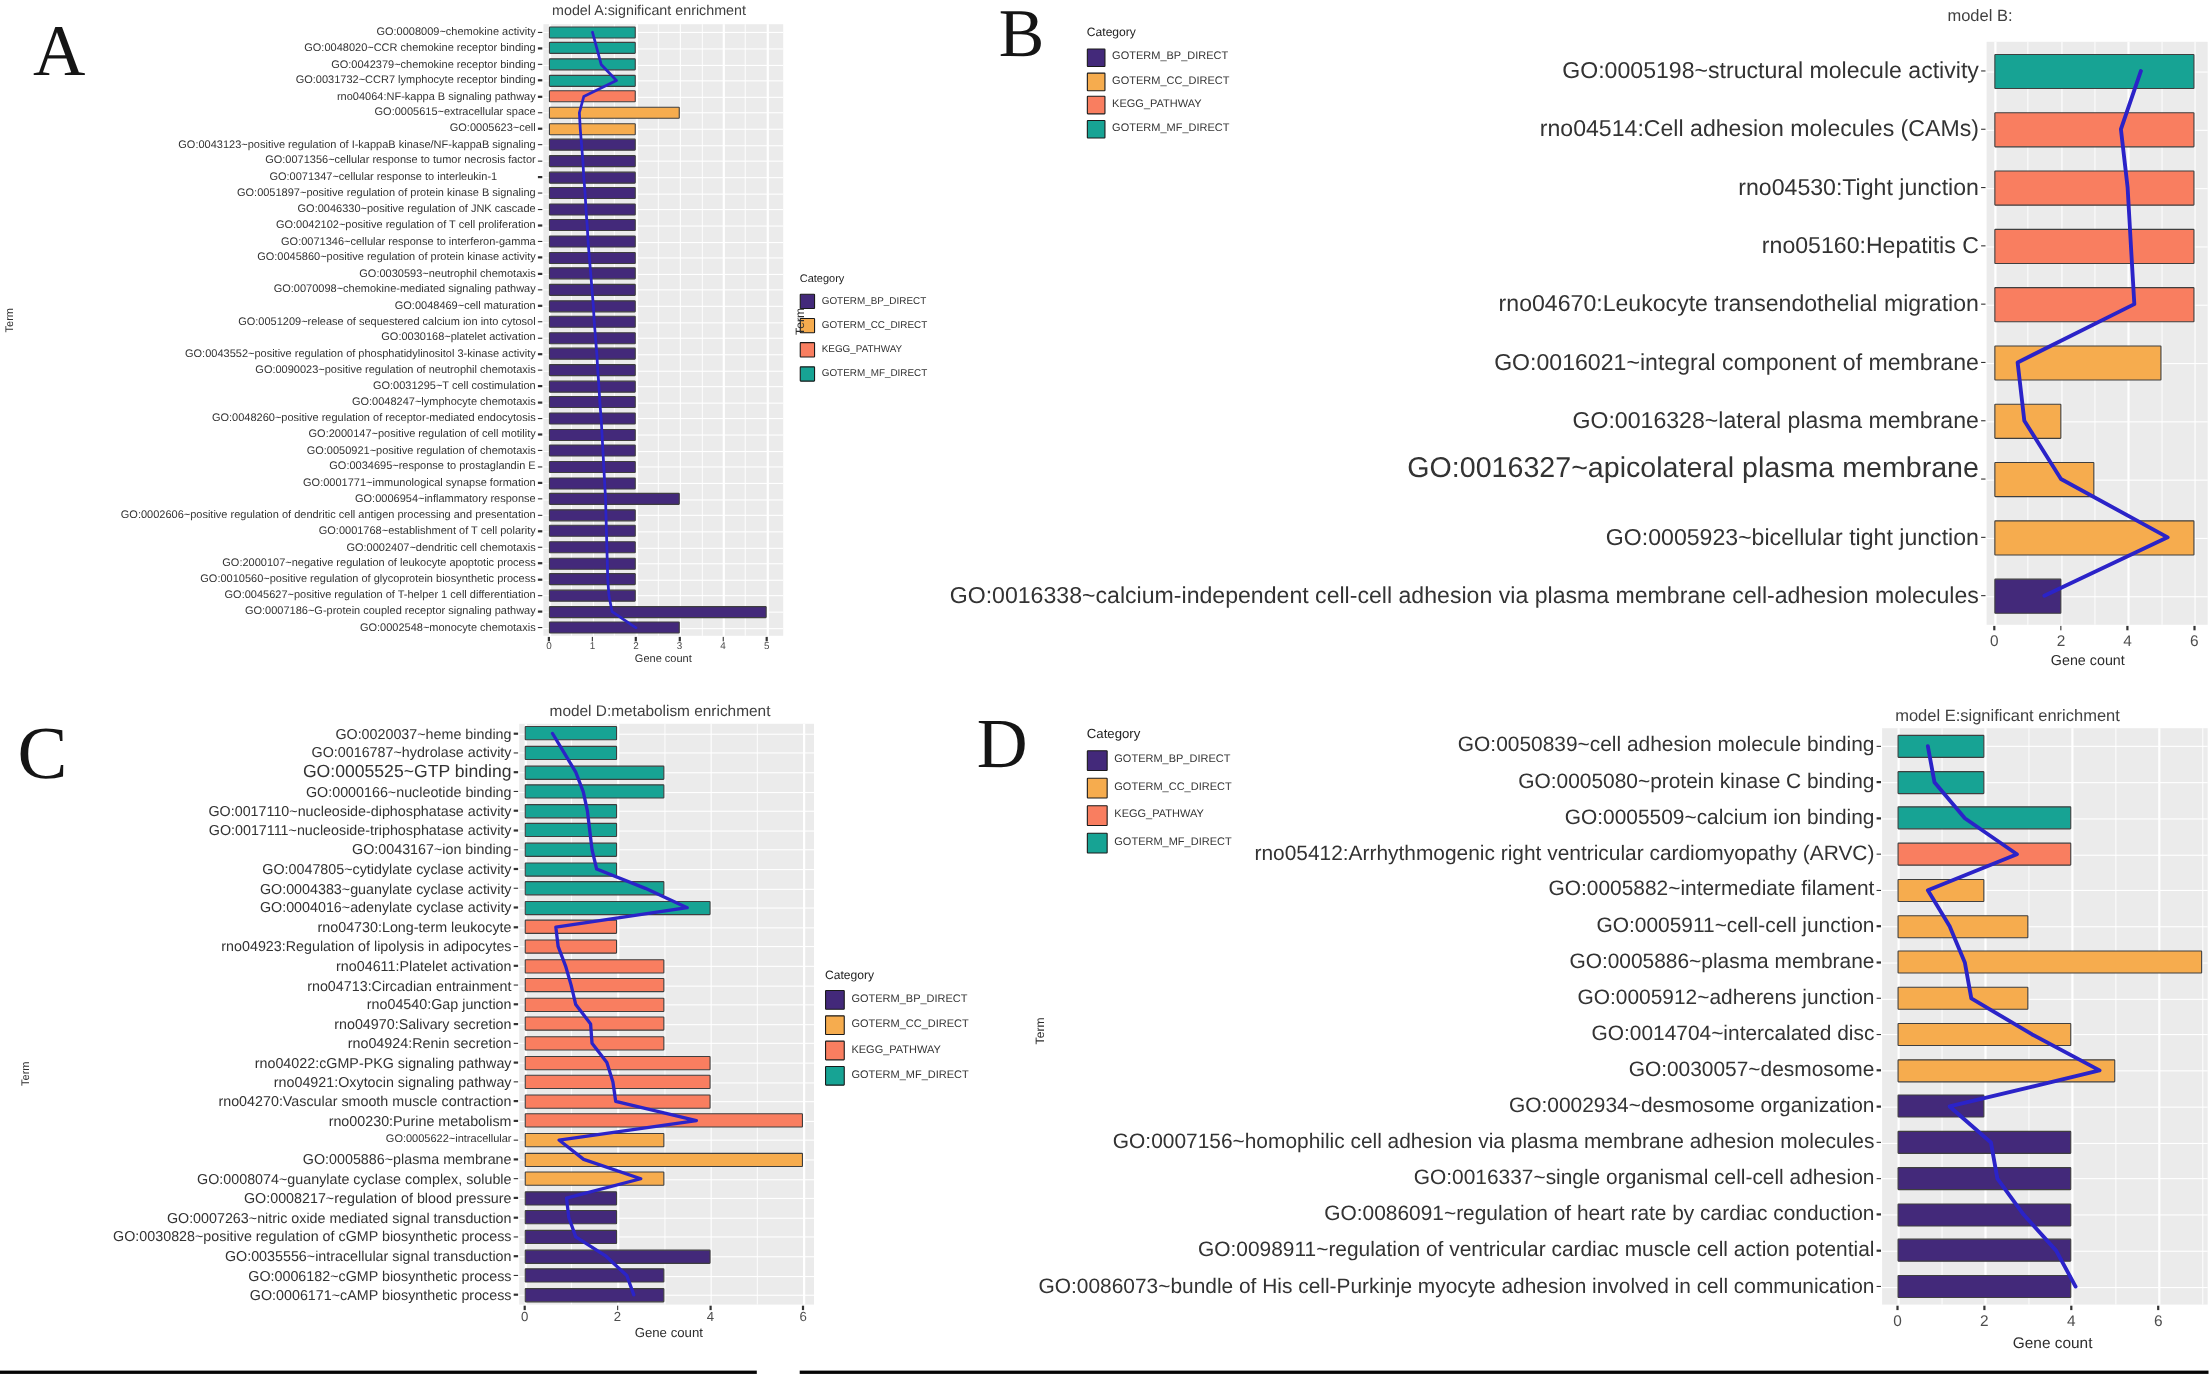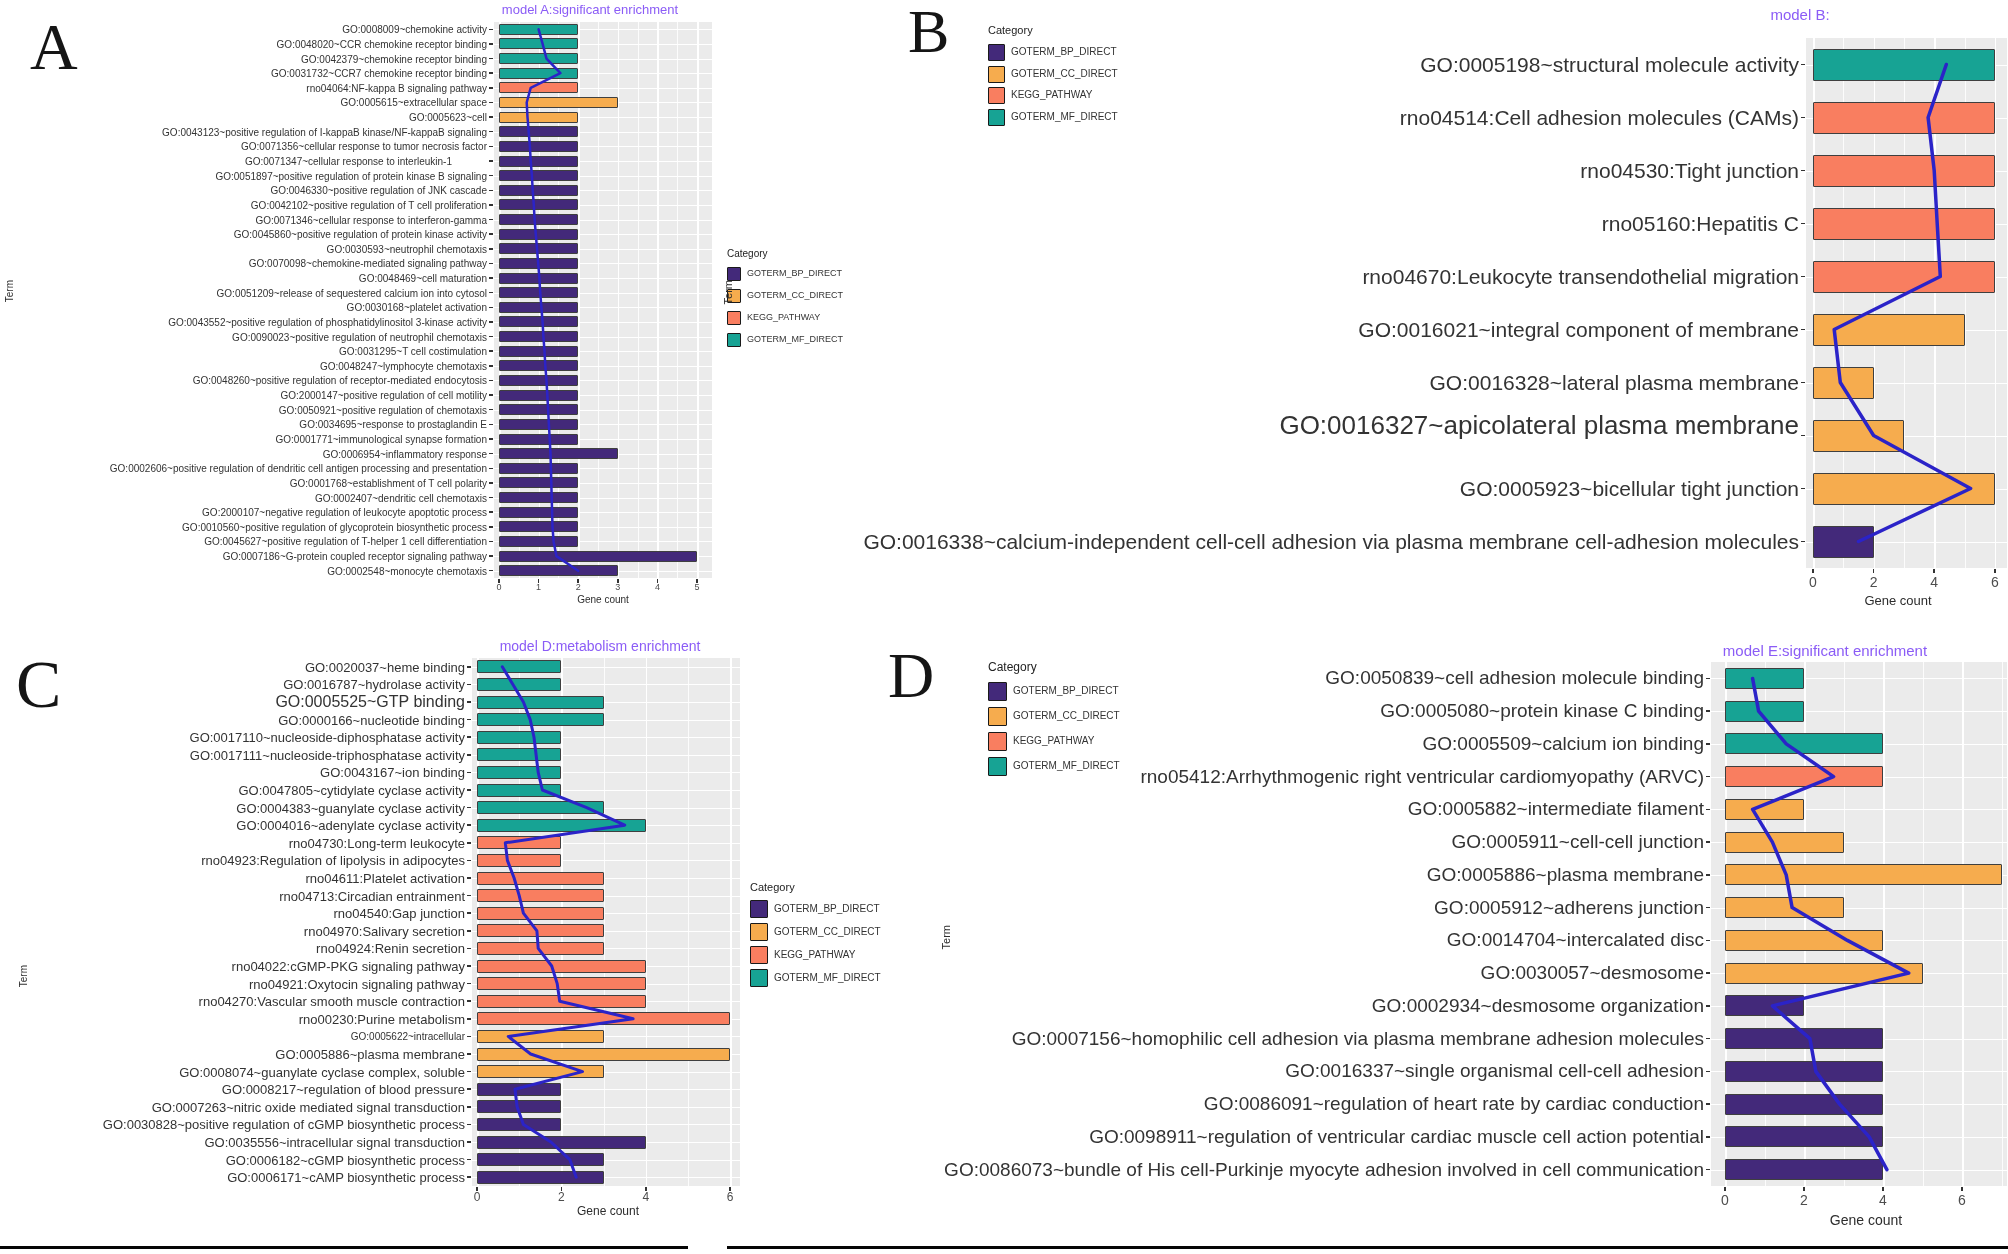--- a/index.html
+++ b/index.html
@@ -1,19 +1,19 @@
 <!DOCTYPE html>
 <html><head>
 <meta charset="utf-8">
 <style>
   html,body{margin:0;padding:0;background:#fff;}
   #figure{position:relative;width:2008px;height:1254px;background:#ffffff;overflow:hidden;
           font-family:"Liberation Sans", sans-serif;}
   .panel-letter{position:absolute;font-family:"Liberation Serif", serif;color:#151515;line-height:1;}
-  .panel-title{position:absolute;color:#8b5cf6;text-align:center;white-space:nowrap;transform:translateX(-50%);}
+  .panel-title{position:absolute;color:#404040;text-align:center;white-space:nowrap;transform:translateX(-50%);}
   .plot-bg{position:absolute;}
   .grid-v{position:absolute;top:0;}
   .grid-h{position:absolute;height:1px;}
   .bar{position:absolute;box-sizing:border-box;border:1.4px solid #3f3f3f;border-radius:1px;z-index:2;}
   .term-label{position:absolute;white-space:nowrap;color:#333;transform:translateY(-50%);z-index:1;}
   .tick-mark-x{position:absolute;width:1.5px;height:4px;background:#333;}
   .tick-mark-y{position:absolute;width:4px;height:1.5px;background:#333;}
   .tick-label{position:absolute;color:#4d4d4d;transform:translateX(-50%);}
   .axis-xlabel{position:absolute;color:#2d2d2d;transform:translateX(-50%);white-space:nowrap;}
   .axis-ylabel{position:absolute;color:#2d2d2d;writing-mode:vertical-rl;transform:rotate(180deg);white-space:nowrap;}
@@ -85,21 +85,21 @@
     <div class="bar" style="left: 499px; top: 23.8158px; width: 79.2px; height: 11px; background: rgb(23, 163, 148);"></div>
     <div class="term-label" style="top: 29.3158px; font-size: 10px; right: 1521px;">GO:0008009~chemokine activity</div>
     <div class="tick-mark-y" style="left: 489px; top: 28.5658px;"></div>
     <div class="bar" style="left: 499px; top: 38.4474px; width: 79.2px; height: 11px; background: rgb(23, 163, 148);"></div>
     <div class="term-label" style="top: 43.9474px; font-size: 10px; right: 1521px;">GO:0048020~CCR chemokine receptor binding</div>
     <div class="tick-mark-y" style="left: 489px; top: 43.1974px;"></div>
     <div class="bar" style="left: 499px; top: 53.0789px; width: 79.2px; height: 11px; background: rgb(23, 163, 148);"></div>
     <div class="term-label" style="top: 58.5789px; font-size: 10px; right: 1521px;">GO:0042379~chemokine receptor binding</div>
     <div class="tick-mark-y" style="left: 489px; top: 57.8289px;"></div>
     <div class="bar" style="left: 499px; top: 67.7105px; width: 79.2px; height: 11px; background: rgb(23, 163, 148);"></div>
-    <div class="term-label" style="top: 73.2105px; font-size: 10px; right: 1521px;">GO:0031732~CCR7 chemokine receptor binding</div>
+    <div class="term-label" style="top: 73.2105px; font-size: 10px; right: 1521px;">GO:0031732~CCR7 lymphocyte receptor binding</div>
     <div class="tick-mark-y" style="left: 489px; top: 72.4605px;"></div>
     <div class="bar" style="left: 499px; top: 82.3421px; width: 79.2px; height: 11px; background: rgb(249, 126, 96);"></div>
     <div class="term-label" style="top: 87.8421px; font-size: 10px; right: 1521px;">rno04064:NF-kappa B signaling pathway</div>
     <div class="tick-mark-y" style="left: 489px; top: 87.0921px;"></div>
     <div class="bar" style="left: 499px; top: 96.9737px; width: 118.8px; height: 11px; background: rgb(246, 172, 78);"></div>
     <div class="term-label" style="top: 102.474px; font-size: 10px; right: 1521px;">GO:0005615~extracellular space</div>
     <div class="tick-mark-y" style="left: 489px; top: 101.724px;"></div>
     <div class="bar" style="left: 499px; top: 111.605px; width: 79.2px; height: 11px; background: rgb(246, 172, 78);"></div>
     <div class="term-label" style="top: 117.105px; font-size: 10px; right: 1521px;">GO:0005623~cell</div>
     <div class="tick-mark-y" style="left: 489px; top: 116.355px;"></div>

